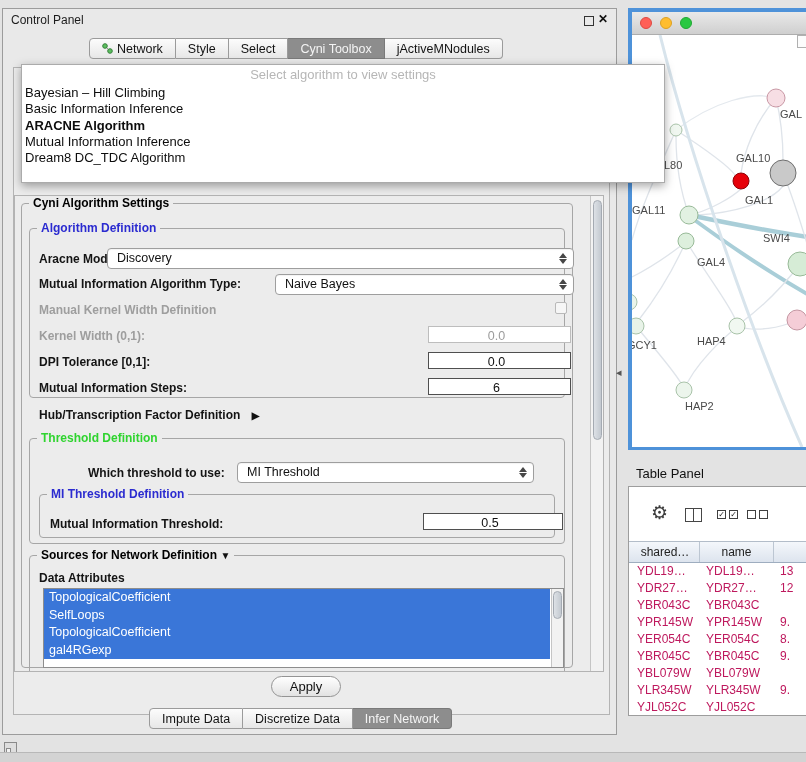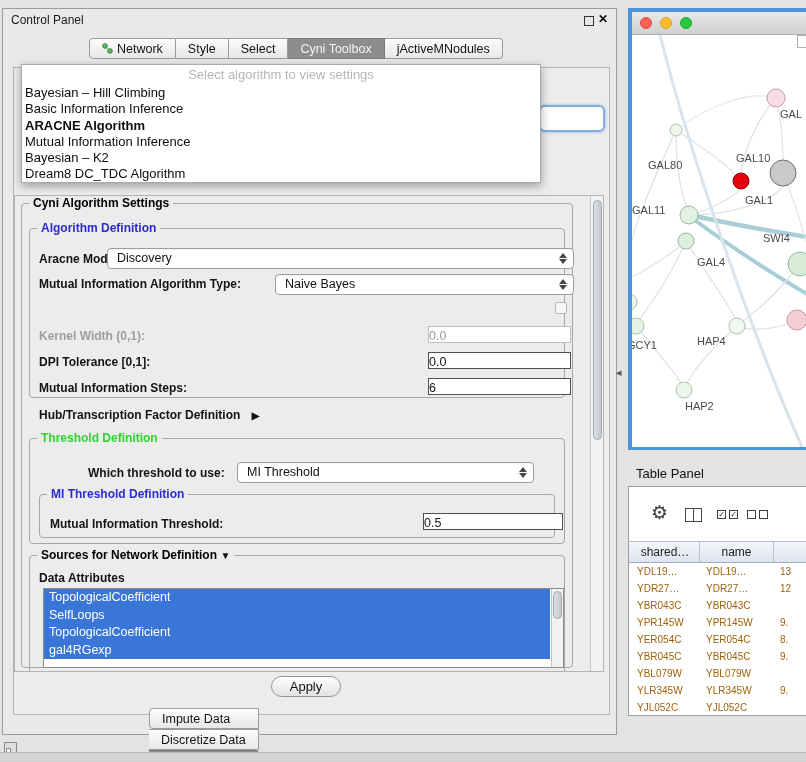--- a/index.html
+++ b/index.html
@@ -18,21 +18,21 @@
   .tab:first-child{border-left:1px solid #9b9b9b;border-radius:4px 0 0 4px;}
   .tab:last-child{border-radius:0 4px 4px 0;}
   .tab.sel{background:#8d8d8d;color:#f4f4f4;border-color:#7a7a7a;}
   .tabicon{display:inline-flex;}
   
   #frame{position:absolute;left:10px;top:58px;width:597px;height:648px;border:1px solid #b4b4b4;
          background:#ececec;box-sizing:border-box;}
   #combo-frag{position:absolute;left:536px;top:96px;width:66px;height:27px;background:#fff;
               border:2px solid #84aede;border-radius:6px;box-shadow:0 0 3px #84aede;z-index:5;box-sizing:border-box;}
   
-  #popup{position:absolute;left:18px;top:55px;width:520px;height:119px;background:#fff;
+  #popup{position:absolute;left:18px;top:55px;width:644px;height:119px;background:#fff;
          border:1px solid #ababab;box-shadow:0 3px 9px rgba(0,0,0,.35);z-index:60;box-sizing:border-box;}
   #pp-hint{height:20px;line-height:20px;text-align:center;color:#b6b6b6;font-size:13px;}
   .pp-item{height:16.3px;line-height:16.3px;font-size:13px;padding-left:3px;color:#0d0d0d;white-space:nowrap;}
   .pp-item.sel{font-weight:bold;}
   
   #settings{position:absolute;left:11px;top:186px;width:590px;height:477px;background:#ececec;
             border:1px solid #b3b3b3;box-sizing:border-box;overflow:hidden;z-index:10;}
   .grp{position:absolute;border:1px solid #a6a6a6;border-radius:4px;box-sizing:border-box;}
   .gt{position:absolute;font-size:12px;font-weight:bold;background:#ececec;padding:0 4px;
       line-height:14px;white-space:nowrap;z-index:2;}
@@ -40,21 +40,21 @@
   .lbl{position:absolute;font-size:12px;font-weight:bold;color:#141414;white-space:nowrap;}
   .lbl.dis{color:#9e9e9e;}
   .combo{position:absolute;height:21px;background:#fff;border:1px solid #9e9e9e;border-radius:4px;
          box-sizing:border-box;font-size:12.5px;line-height:19px;padding-left:9px;color:#111;
          box-shadow:inset 0 1px 1px rgba(0,0,0,.05);}
   .carrows{position:absolute;right:5px;top:3px;width:9px;}
   .carrows i{display:block;width:0;height:0;border-left:4px solid transparent;border-right:4px solid transparent;margin:1px 0;}
   .carrows .up{border-bottom:5px solid #474747;}
   .carrows .dn{border-top:5px solid #474747;}
   .field{position:absolute;height:17px;line-height:18px;background:#fff;border:1px solid #4f4f4f;
-         box-sizing:border-box;font-size:12.5px;text-align:left;padding-right:6px;color:#111;}
+         box-sizing:border-box;font-size:12.5px;text-align:center;padding-right:6px;color:#111;}
   .field.dis{border-color:#bdbdbd;color:#9c9c9c;}
   .checkbox{position:absolute;width:12px;height:12px;border:1px solid #b9b9b9;background:#f6f6f6;
             border-radius:2px;box-sizing:border-box;}
   .arrow-ic{font-size:10px;color:#111;}
   #attr-list{position:absolute;background:#fff;border:1px solid #8d8d8d;box-sizing:border-box;overflow:hidden;}
   .attr{height:17.5px;line-height:17.5px;background:#3a76d8;color:#fff;font-size:12.5px;
         padding-left:5px;margin-right:13px;white-space:nowrap;}
   .sbar{position:absolute;background:#f2f2f2;border-left:1px solid #c5c5c5;box-sizing:border-box;}
   .sthumb{position:absolute;background:linear-gradient(90deg,#dde1e6,#c3c9d0);border:1px solid #a4aab2;border-radius:5px;box-sizing:border-box;}
   .btn{position:absolute;height:21px;line-height:19px;text-align:center;background:linear-gradient(#ffffff,#e2e2e2);
@@ -80,21 +80,21 @@
   #colicon-split{position:absolute;left:7px;top:0;bottom:0;width:1px;background:#464646;}
   .ckpair{position:absolute;display:flex;gap:3px;}
   .ckbox{width:9px;height:9px;border:1px solid #3f3f3f;background:#fff;font-size:8px;line-height:8px;
          text-align:center;color:#222;box-sizing:border-box;}
   #tbl-head{position:absolute;left:0;top:54px;width:100%;height:22px;background:linear-gradient(#f4f7fb,#dde4ee);
             border-top:1px solid #b3bdc9;border-bottom:1px solid #9eadbf;box-sizing:border-box;}
   .th{position:absolute;top:0;height:20px;line-height:20px;text-align:center;font-size:12px;color:#222;
       border-right:1px solid #bcc6d2;box-sizing:border-box;white-space:nowrap;overflow:hidden;}
   #tbl-rows{position:absolute;left:0;top:76px;width:100%;height:154px;}
   .trow{position:absolute;left:0;width:100%;height:17px;}
-  .td{position:absolute;height:17px;line-height:17px;font-size:10px;color:#a16207;padding-left:6px;
+  .td{position:absolute;height:17px;line-height:17px;font-size:12px;color:#be185d;padding-left:6px;
       box-sizing:border-box;white-space:nowrap;overflow:hidden;}
   
   #splitter{position:absolute;left:616px;top:366px;font-size:11px;color:#555;}
   #mini-ic{position:absolute;left:4px;top:742px;width:13px;height:13px;border:1px solid #8a8a8a;
            background:#dedede;box-sizing:border-box;}
   #mini-ic-in{position:absolute;left:1px;top:5px;width:5px;height:5px;border:1px solid #8a8a8a;background:#f2f2f2;box-sizing:border-box;}
   #bottom-strip{position:absolute;left:0;top:752px;width:806px;height:10px;background:#d3d3d3;border-top:1px solid #b8b8b8;}
 </style>
 </head>
 <body>
@@ -151,20 +151,21 @@
 
     <div class="lbl" style="left:24px;top:81px;">Mutual Information Algorithm Type:</div>
     <div class="combo" style="left:260px;top:78px;width:299px;">
       <span>Naive Bayes</span>
       <span class="carrows">
           <i class="up"></i>
           <i class="dn"></i>
         </span>
     </div>
 
+    <div class="lbl dis" style="left:24px;top:107px;">Manual Kernel Width Definition</div>
     <div class="checkbox" style="left:540px;top:106px;"></div>
 
     <div class="lbl dis" style="left:24px;top:133px;">Kernel Width (0,1):</div>
     <div class="field dis" style="left:413px;top:130px;width:143px;">0.0</div>
 
     <div class="lbl" style="left:24px;top:159px;">DPI Tolerance [0,1]:</div>
     <div class="field" style="left:413px;top:156px;width:143px;">0.0</div>
 
     <div class="lbl" style="left:24px;top:185px;">Mutual Information Steps:</div>
     <div class="field" style="left:413px;top:182px;width:143px;">6</div>
@@ -212,28 +213,27 @@
     </div>
   </div>
 
   <div id="popup">
     <div id="pp-hint">Select algorithm to view settings</div>
     <div id="algo-items">
         <div class="pp-item">Bayesian – Hill Climbing</div>
         <div class="pp-item">Basic Information Inference</div>
         <div class="pp-item sel">ARACNE Algorithm</div>
         <div class="pp-item">Mutual Information Inference</div>
-        <div class="pp-item">Bayesian – K2</div>
         <div class="pp-item">Dream8 DC_TDC Algorithm</div>
       </div>
   </div>
 
   <div class="btn" style="left:268px;top:667px;width:70px;">Apply</div>
 
-  <div id="bottom-tabs" class="tabbar" style="left:146px;top:699px;flex-direction:column;">
+  <div id="bottom-tabs" class="tabbar" style="left:146px;top:699px;">
       <div class="tab">
         <span>Impute Data</span>
       </div>
       <div class="tab">
         <span>Discretize Data</span>
       </div>
       <div class="tab sel">
         <span>Infer Network</span>
       </div>
     </div>

